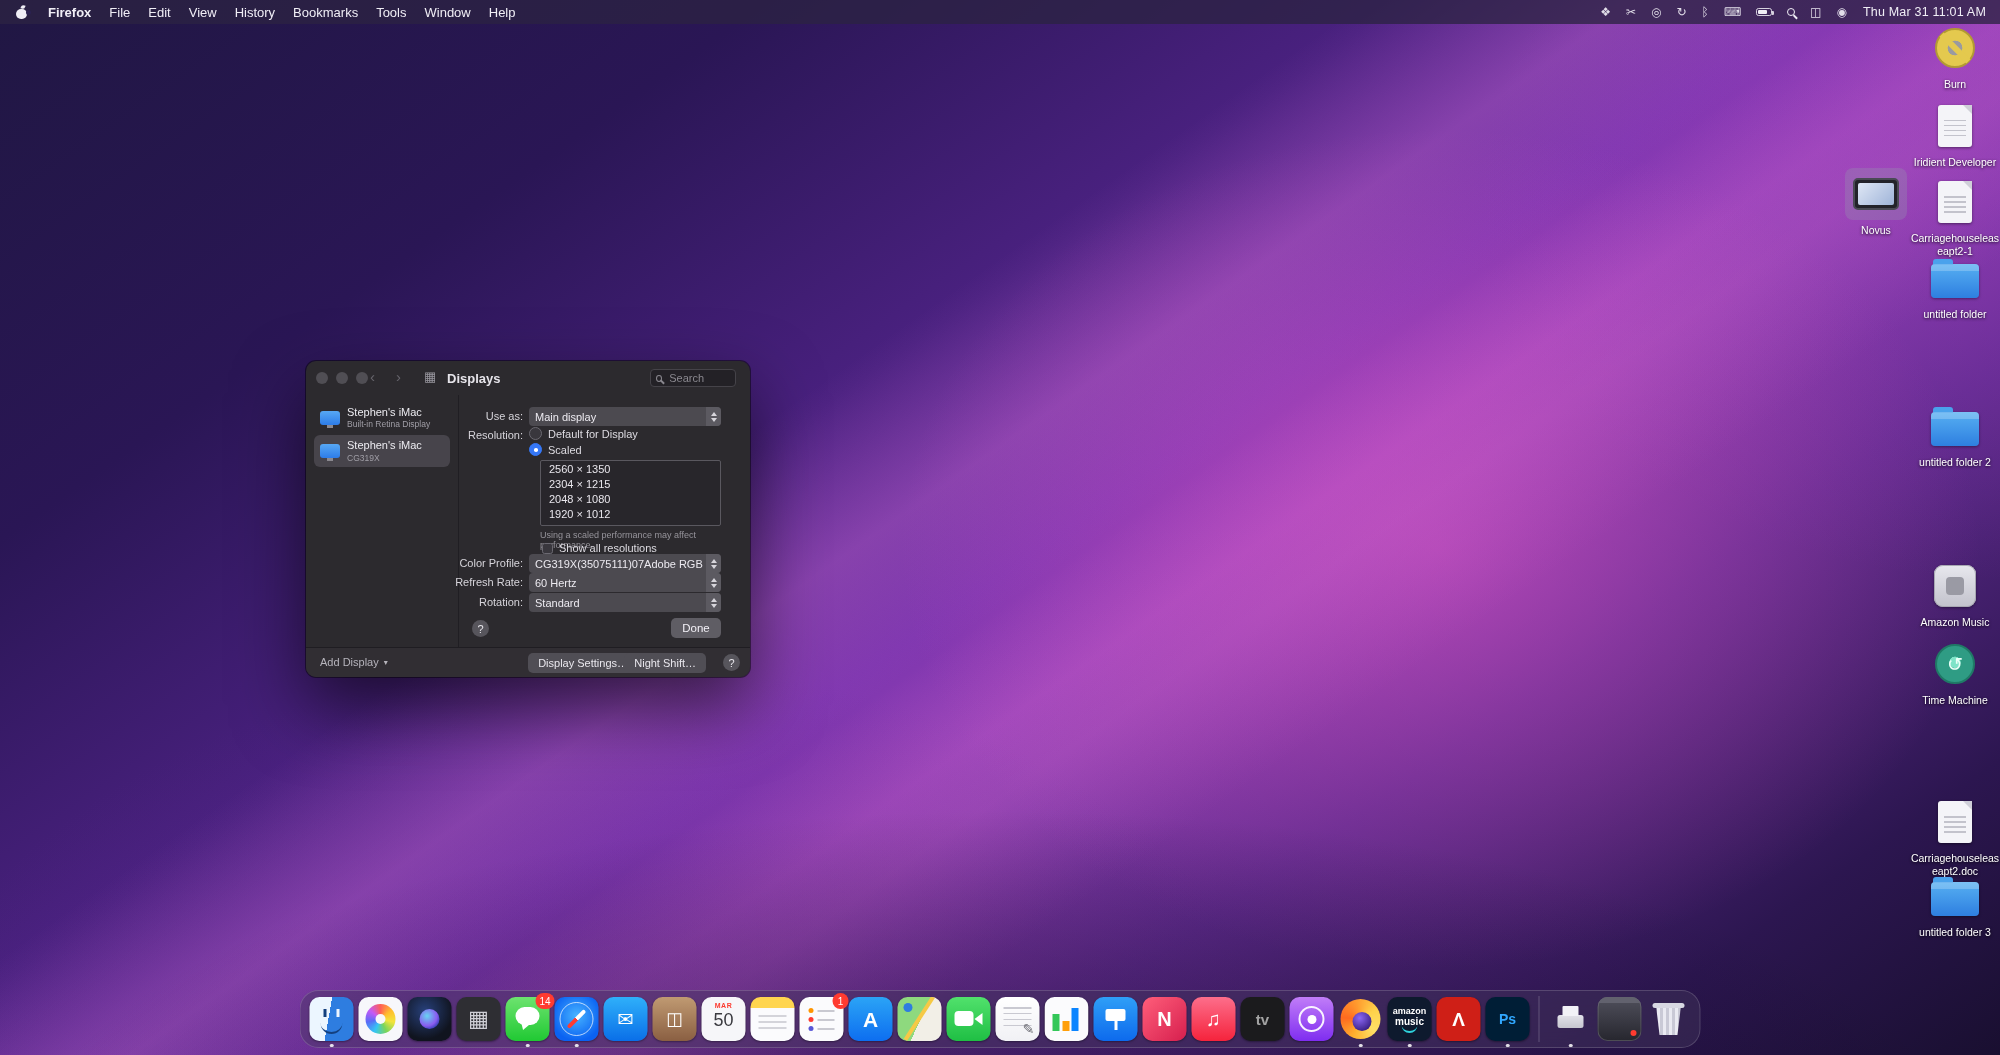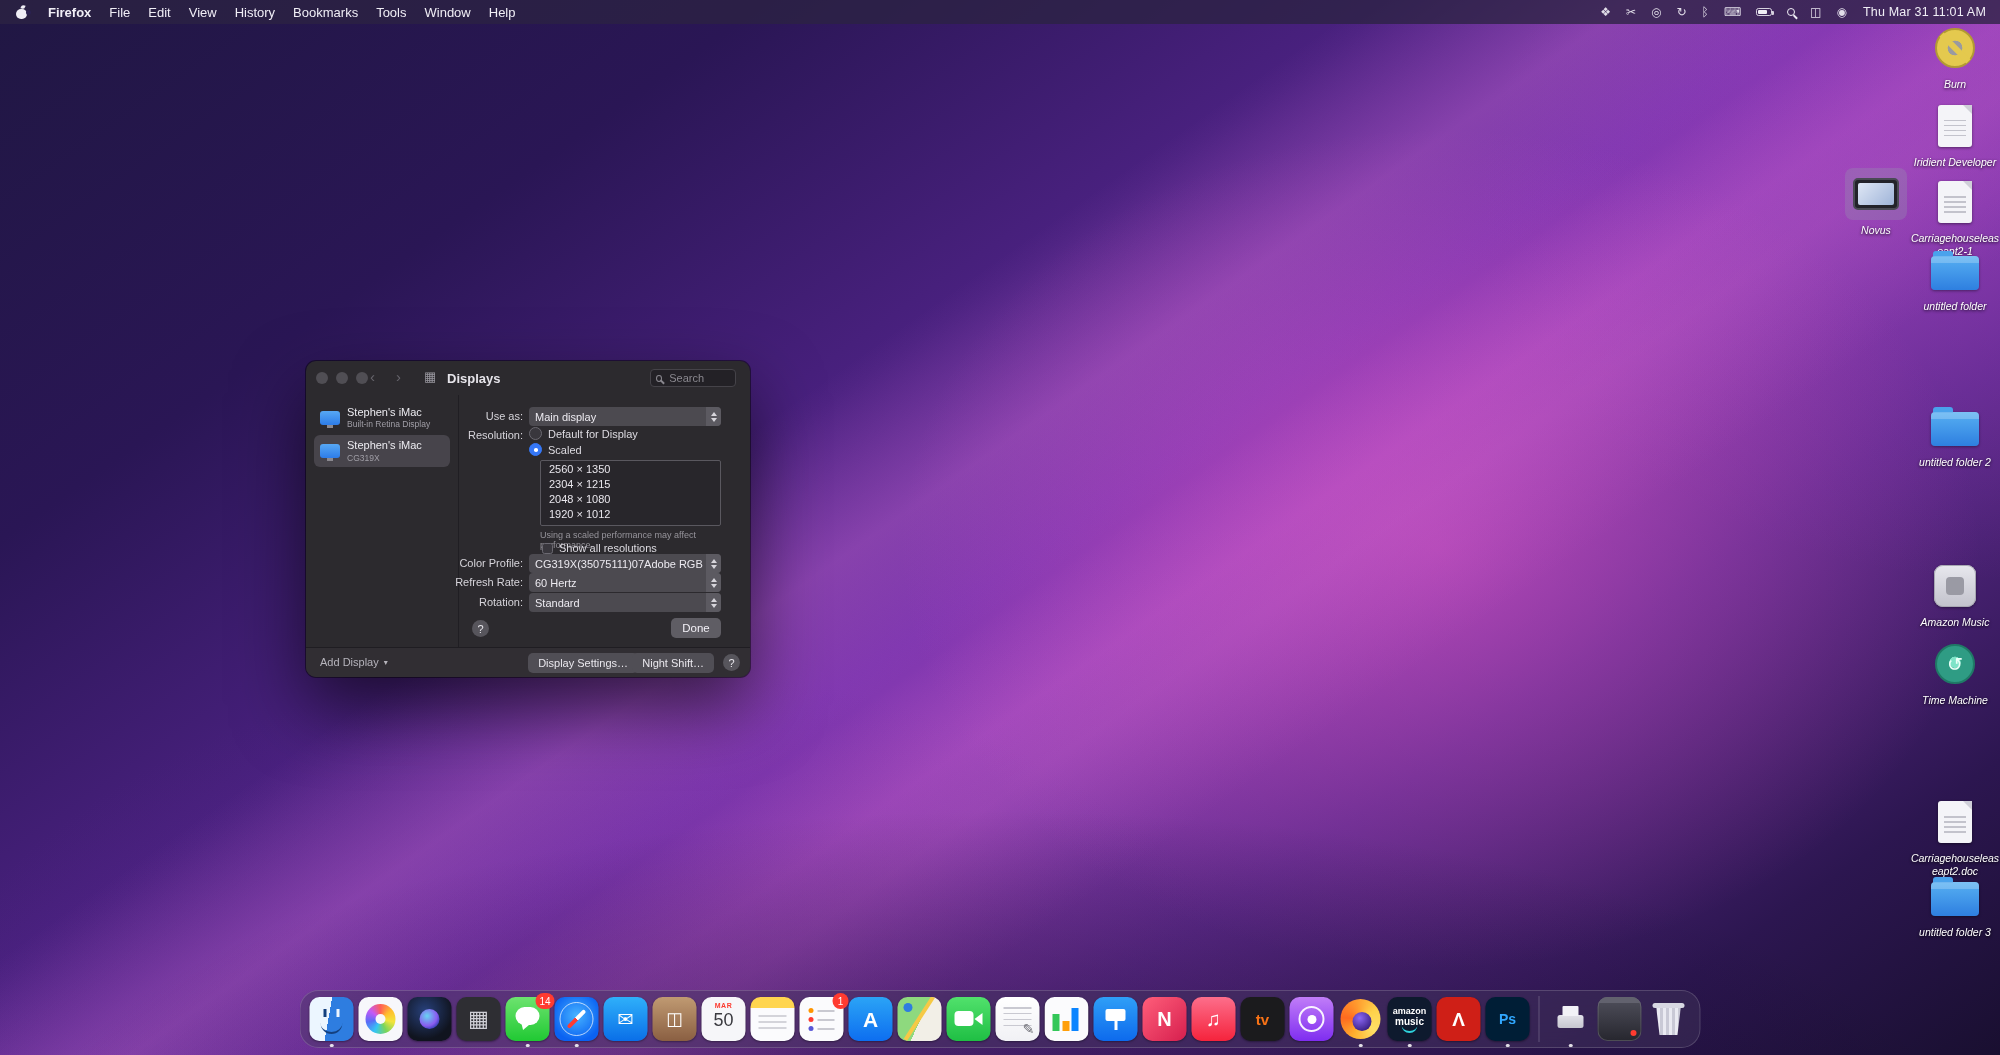--- a/index.html
+++ b/index.html
@@ -43,27 +43,27 @@
   .clock { font-size:12.5px; letter-spacing:.2px; }
 
   .css-mag { display:inline-block; width:7px; height:7px; border:1.5px solid currentColor; border-radius:50%; position:relative; color:#8a888f; }
   .css-mag::after { content:""; position:absolute; width:5px; height:1.5px; background:currentColor; transform:rotate(45deg); right:-4px; bottom:-2px; }
   .mb-status .css-mag { color:#f0eef6; width:8px; height:8px; }
   .css-batt { display:inline-block; width:16px; height:8px; border:1px solid rgba(240,238,246,.85); border-radius:2.5px; position:relative; }
   .css-batt::before { content:""; position:absolute; left:1px; top:1px; bottom:1px; width:9px; background:#f0eef6; border-radius:1px; }
   .css-batt::after { content:""; position:absolute; right:-3px; top:2px; width:2px; height:4px; background:rgba(240,238,246,.85); border-radius:0 1px 1px 0; }
 
   
-  .desktop-icons { position:absolute; inset:0; z-index:5;font-style:italic; }
+  .desktop-icons { position:absolute; inset:0; z-index:5; }
   .desktop-icon { position:absolute; width:90px; display:flex; flex-direction:column; align-items:center; }
   .icon-wrap { display:flex; align-items:center; justify-content:center; height:52px; }
   .desktop-icon.selected .icon-wrap { background:rgba(150,150,175,.32); border-radius:8px; padding:2px 8px; }
   .di-label { font-size:10.5px; color:#fff; text-shadow:0 1px 3px rgba(0,0,0,.85); text-align:center; margin-top:4px; line-height:1.2; max-width:92px; overflow-wrap:anywhere; }
   .di-0{left:1910px;top:22px} .di-1{left:1910px;top:100px} .di-2{left:1831px;top:168px}
-  .di-3{left:1910px;top:176px} .di-4{left:1910px;top:244px} .di-5{left:1910px;top:400px}
+  .di-3{left:1910px;top:176px} .di-4{left:1910px;top:252px} .di-5{left:1910px;top:400px}
   .di-6{left:1910px;top:560px} .di-7{left:1910px;top:638px} .di-8{left:1910px;top:796px}
   .di-9{left:1910px;top:870px}
 
   .dticon { position:relative; }
   .dtype-folder { width:48px; height:34px; background:linear-gradient(180deg,#57b0f2,#2e7fe0); border-radius:4px; margin-top:6px; box-shadow:0 1px 3px rgba(0,0,0,.4); }
   .dtype-folder::before { content:""; position:absolute; left:2px; top:-5px; width:20px; height:6px; background:#4aa2ec; border-radius:3px 3px 0 0; }
   .dtype-folder::after { content:""; position:absolute; left:0; right:0; top:0; height:7px; background:rgba(255,255,255,.22); border-radius:4px 4px 0 0; }
   .dtype-doc { width:34px; height:42px; background:#f4f4f8; border-radius:3px; box-shadow:0 1px 3px rgba(0,0,0,.45); }
   .dtype-doc::before { content:""; position:absolute; top:0; right:0; width:0; height:0; border-top:9px solid #cfcfd8; border-left:9px solid transparent; }
   .dtype-doc::after { content:""; position:absolute; left:6px; right:6px; top:15px; height:20px; background:repeating-linear-gradient(180deg,#c3c3cc 0 1.5px, transparent 1.5px 5px); }
@@ -127,21 +127,21 @@
   .checkbox { width:11px; height:11px; border-radius:2.5px; background:#39373d; border:1px solid #6b6971; flex:none; }
 
   .help-btn { position:absolute; width:17px; height:17px; border-radius:50%; background:#57555c; color:#e8e6ec; font-size:11px; display:flex; align-items:center; justify-content:center; }
   #help-content{left:166px;top:259px}
   .done-btn { position:absolute; left:365px; top:257px; width:50px; height:20px; background:#5f5d64; border-radius:5px; color:#f2f0f6; font-size:11.5px; display:flex; align-items:center; justify-content:center; }
 
   .bottombar { position:absolute; left:0; right:0; bottom:0; height:30px; border-top:1px solid #1f1d22; background:#312e33; border-radius:0 0 10px 10px; }
   .add-display { position:absolute; left:14px; top:8px; font-size:11px; color:#b6b4bc; display:flex; gap:5px; align-items:center; }
   .add-display .dd { font-size:8px; }
   .bb-btn { position:absolute; top:5px; height:20px; background:#504e55; border-radius:5px; color:#e9e7ed; font-size:11px; display:flex; align-items:center; padding:0 10px; white-space:nowrap; }
-  #btn-displaysettings{right:112px} #btn-nightshift{right:36px}
+  #btn-displaysettings{right:112px} #btn-nightshift{right:44px}
   #help-window{right:10px;top:6px}
 
   
   .dock { position:absolute; left:50%; bottom:7px; transform:translateX(-50%); z-index:40;
     display:flex; align-items:center; gap:5px; height:58px; padding:0 9px;
     background:rgba(70,58,92,.42); border:1px solid rgba(255,255,255,.16); border-radius:19px;
     backdrop-filter:blur(24px); }
   .dock-item { position:relative; width:44px; height:44px; flex:none; }
   .dock-icon { width:44px; height:44px; border-radius:10px; position:relative; display:flex; flex-direction:column; align-items:center; justify-content:center; overflow:hidden; box-shadow:0 1px 2px rgba(0,0,0,.35); }
   .glyph { font-size:20px; color:#fff; line-height:1; }
@@ -484,21 +484,21 @@
         <span class="glyph" style="color: rgb(255, 255, 255); font-size: 20px; font-weight: 700;">N</span>
       </div>
     </div>
     <div class="dock-item">
       <div class="dock-icon" style="background: linear-gradient(rgb(253, 110, 139), rgb(245, 35, 60));">
         <span class="glyph" style="color: rgb(255, 255, 255); font-size: 20px;">♫</span>
       </div>
     </div>
     <div class="dock-item">
       <div class="dock-icon" style="background: rgb(27, 27, 29);">
-        <span class="glyph" style="color: #f97316; font-size: 15px; font-weight: 700;">tv</span>
+        <span class="glyph" style="color: #a3a3a3; font-size: 15px; font-weight: 700;">tv</span>
       </div>
     </div>
     <div class="dock-item">
       <div class="dock-icon shape-podcasts" style="background: linear-gradient(rgb(193, 125, 248), rgb(127, 45, 240));"></div>
     </div>
     <div class="dock-item">
       <div class="dock-icon shape-firefox"></div>
       <div class="run-dot"></div>
     </div>
     <div class="dock-item">

